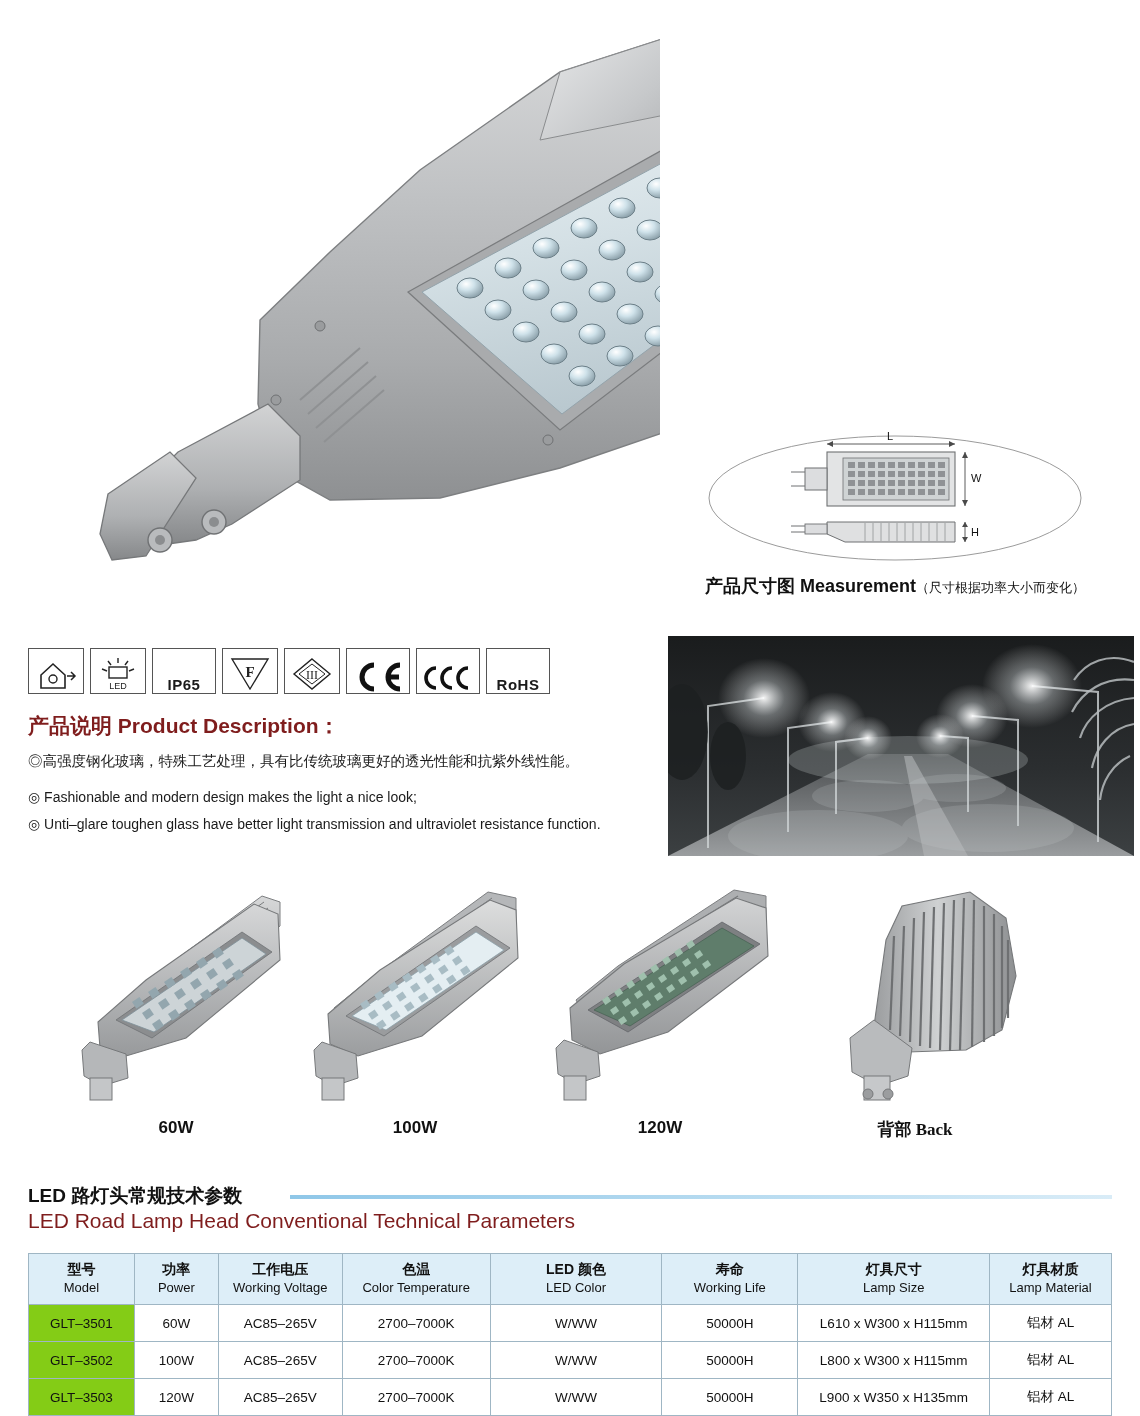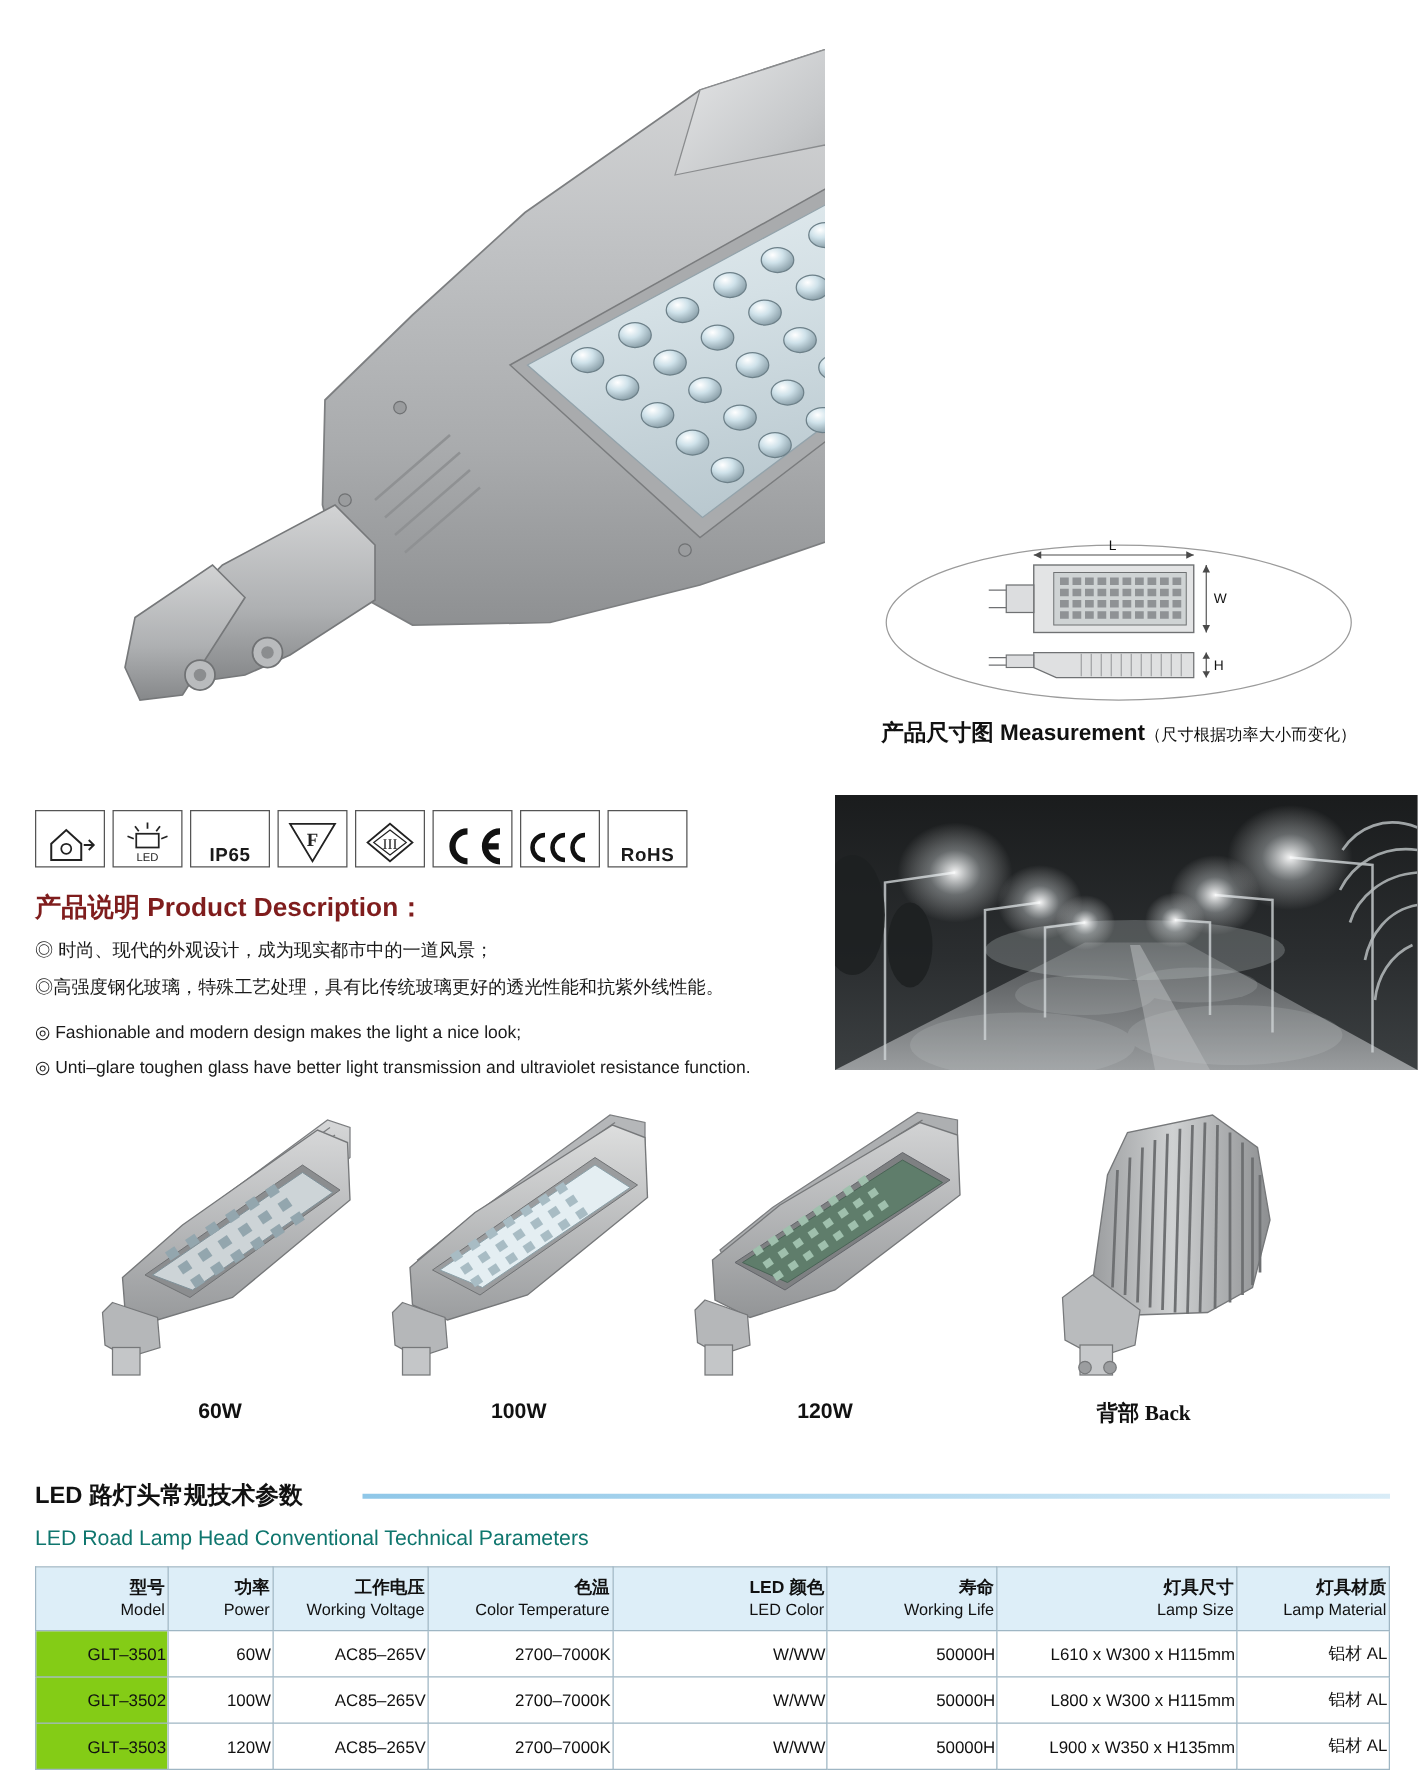--- a/index.html
+++ b/index.html
@@ -126,36 +126,36 @@
     display: inline-block;
   }
   .param-title .rule {
     position: absolute;
     left: 262px; top: 12px;
     right: 0;
     height: 4px;
     background: linear-gradient(to right, #8fc7e8, #d9ecf7);
   }
   .param-title .en {
-    font-size: 17px;
-    color: #0f766e;
-    margin-top: 12px;
+    font-size: 21px;
+    color: #7f1d1d;
+    margin-top: 0;
   }
 
   
   table.params {
     position: absolute;
     left: 28px; top: 1253px;
     width: 1084px;
     border-collapse: collapse;
     font-size: 13px;
   }
   table.params th, table.params td {
     border: 1px solid #9fb6c4;
-    text-align: right;
+    text-align: center;
     color: #111;
   }
   table.params thead th {
     background: #ddeef8;
     padding: 6px 2px 8px 2px;
     font-weight: normal;
     line-height: 1.35;
   }
   table.params thead th .zh {
     display: block;
@@ -464,21 +464,20 @@
   <div class="cert-box wide">
     <span class="cert-label">RoHS</span>
   </div>
 </div>
 
 <div class="desc">
   <h2>
     <span>产品说明</span>
     <span>Product Description</span><span>：</span>
   </h2>
-  <p>◎ 时尚、现代的外观设计，成为现实都市中的一道风景；</p>
   <p>◎高强度钢化玻璃，特殊工艺处理，具有比传统玻璃更好的透光性能和抗紫外线性能。</p>
   <div class="gap"></div>
   <p class="en">◎ Fashionable and modern design makes the light a nice look;</p>
   <p class="en">◎ Unti–glare toughen glass have better light transmission and ultraviolet resistance function.</p>
 </div>
 
 <div class="night-photo">
   <svg width="466" height="220" viewBox="0 0 466 220">
     <defs>
       <linearGradient id="skyG" x1="0" y1="0" x2="0" y2="1">

